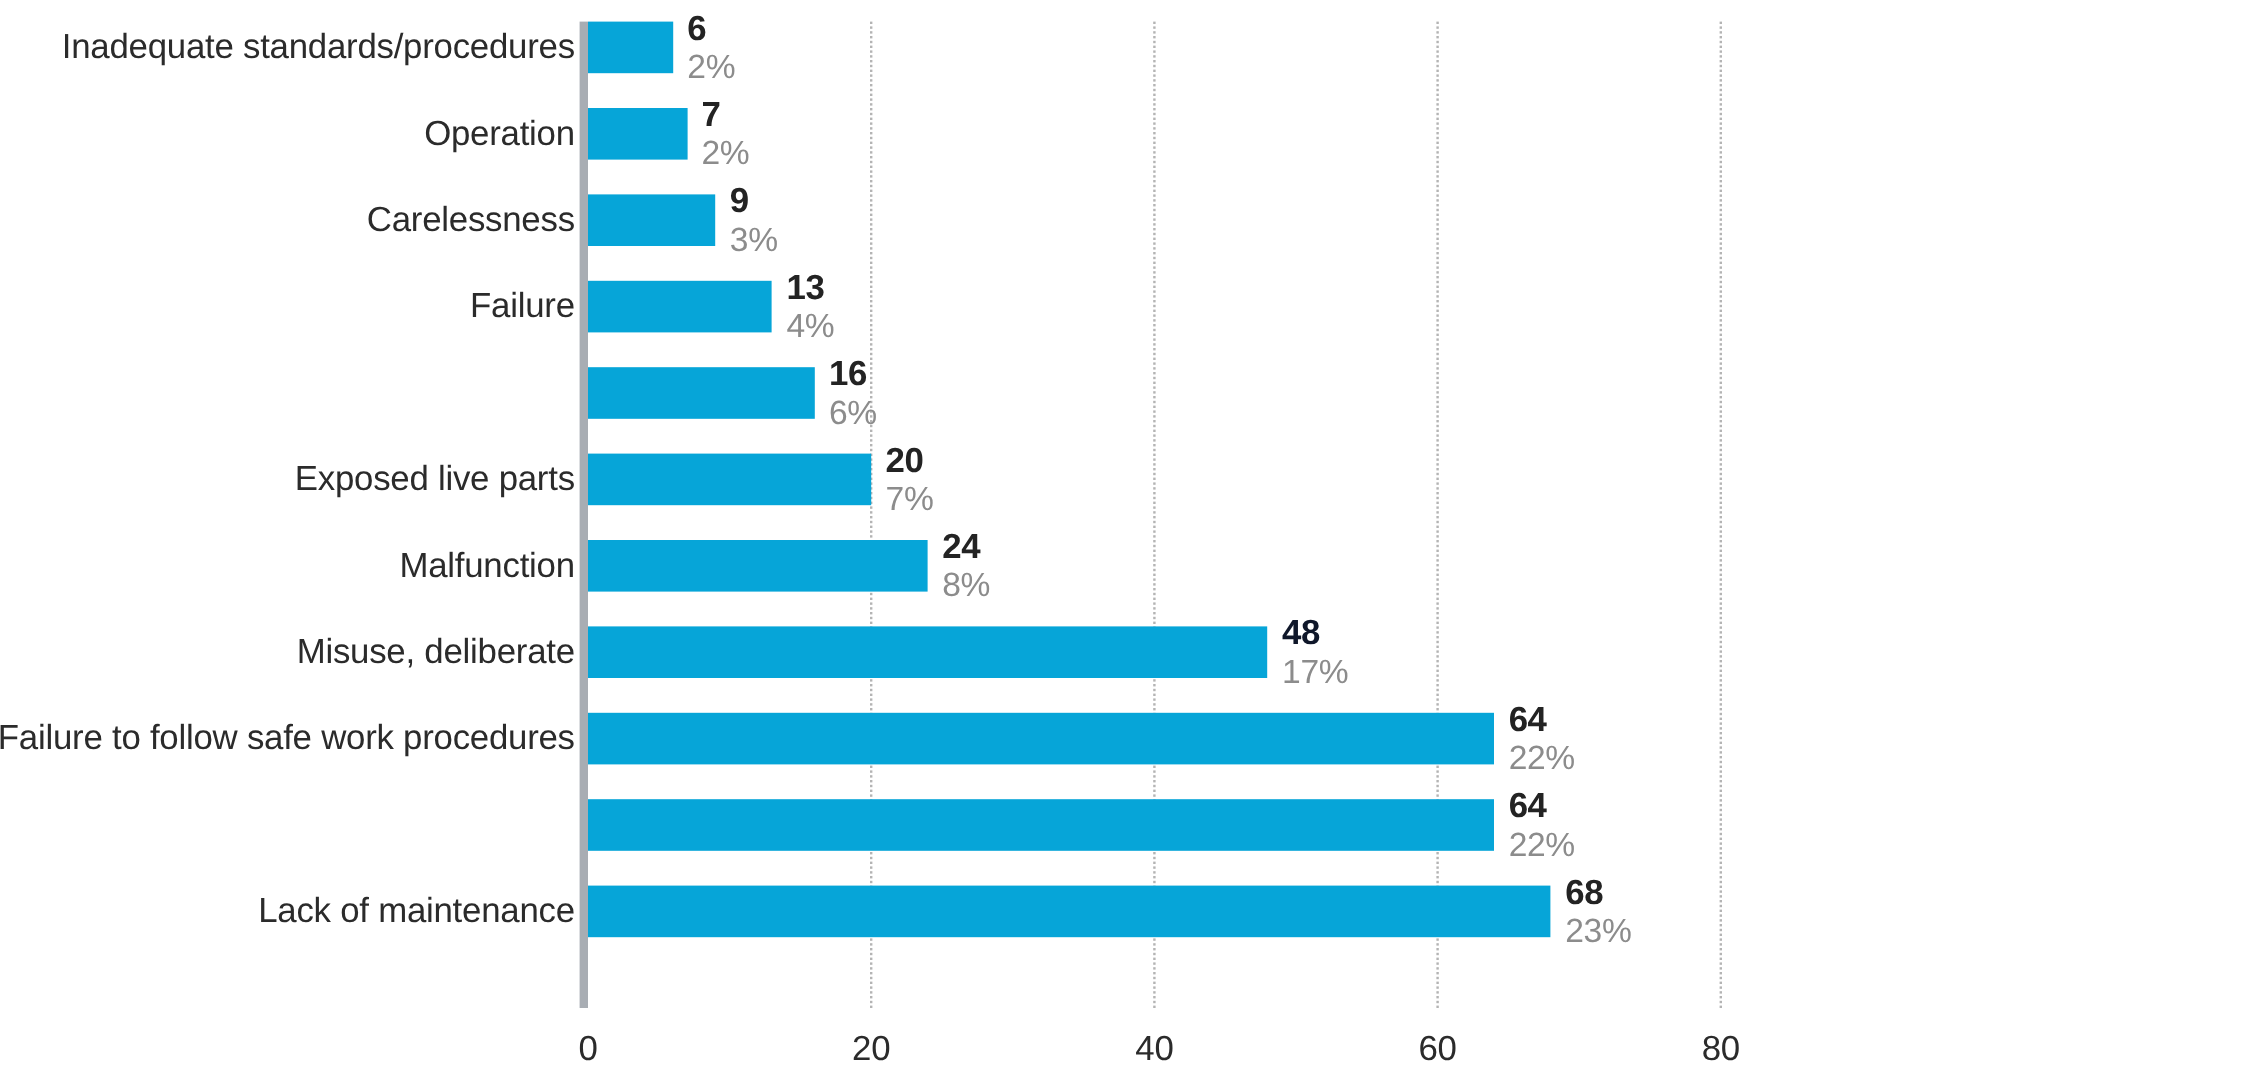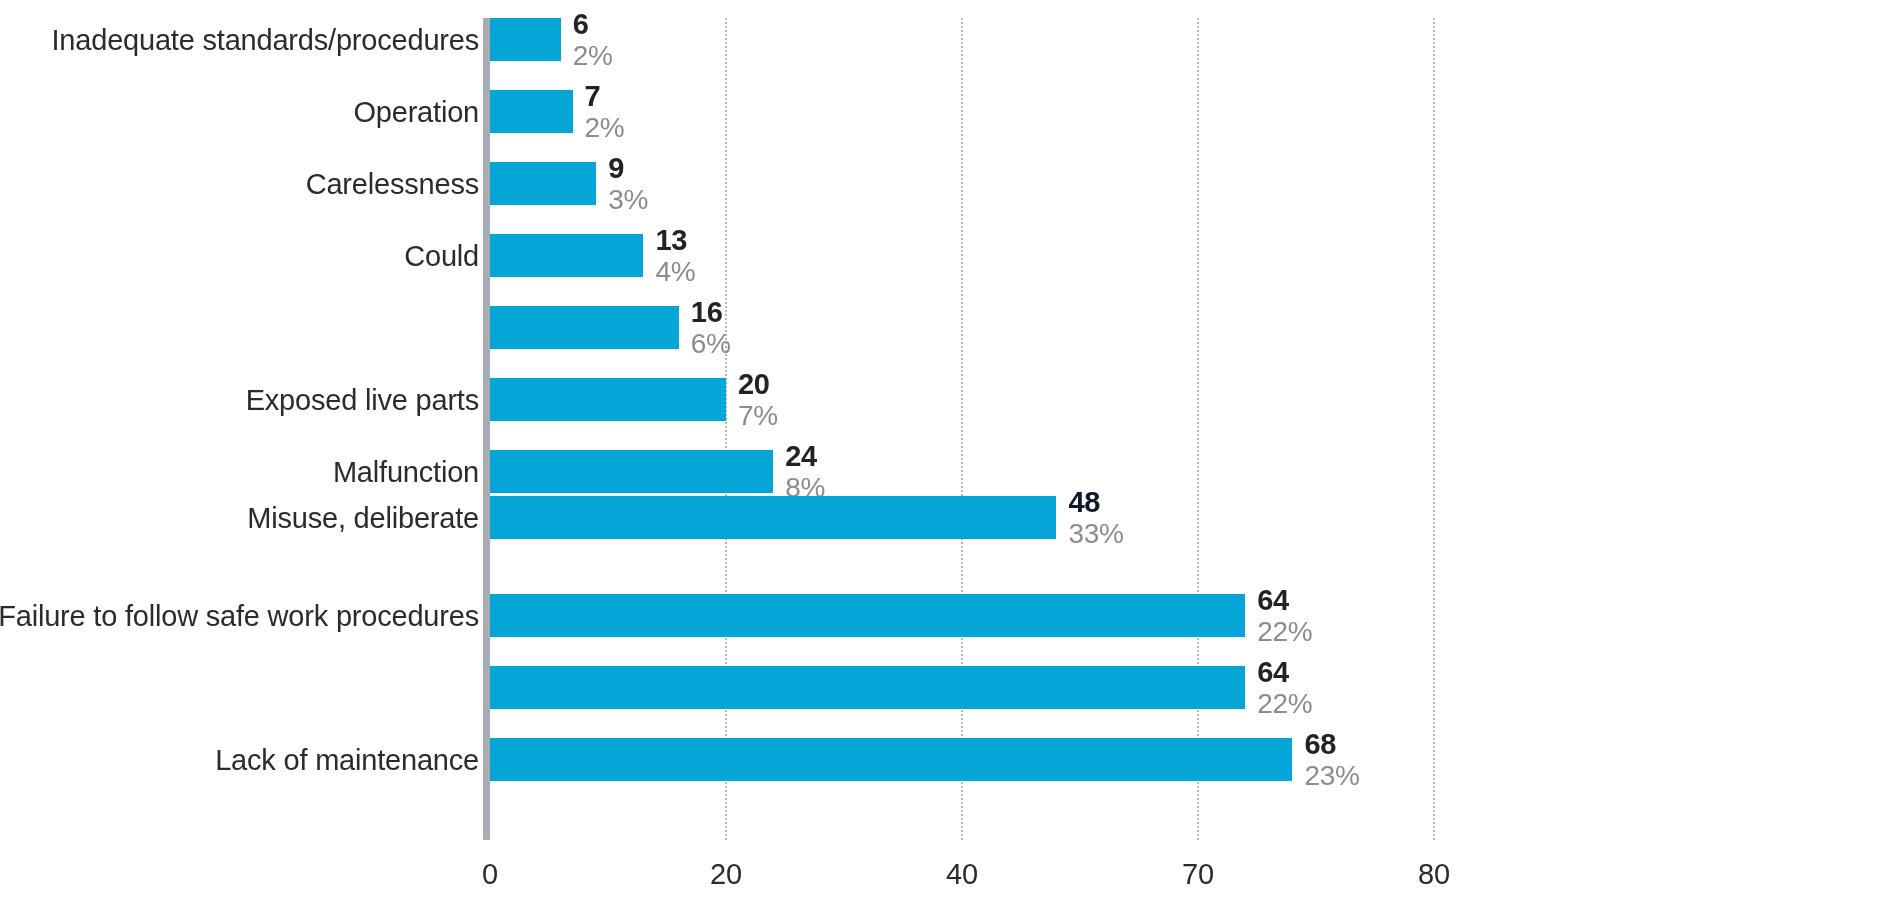--- a/index.html
+++ b/index.html
@@ -152,21 +152,21 @@
       </div>
       <div class="row" style="top: 162px;">
         <div class="cat-label">Carelessness</div>
         <div class="bar" style="width: 106.2px; background: rgb(6, 165, 216);"></div>
         <div class="value-block" style="left: 596.2px;">
           <span class="value-num" style="color: rgb(35, 35, 35);">9</span>
           <span class="value-pct" style="color: rgb(140, 140, 140);">3%</span>
         </div>
       </div>
       <div class="row" style="top: 234px;">
-        <div class="cat-label">Could</div>
+        <div class="cat-label">Failure</div>
         <div class="bar" style="width: 153.4px; background: rgb(6, 165, 216);"></div>
         <div class="value-block" style="left: 643.4px;">
           <span class="value-num" style="color: rgb(35, 35, 35);">13</span>
           <span class="value-pct" style="color: rgb(140, 140, 140);">4%</span>
         </div>
       </div>
       <div class="row" style="top: 306px;">
         <div class="bar" style="width: 188.8px; background: rgb(6, 165, 216);"></div>
         <div class="value-block" style="left: 678.8px;">
           <span class="value-num" style="color: rgb(35, 35, 35);">16</span>
@@ -182,26 +182,26 @@
         </div>
       </div>
       <div class="row" style="top: 450px;">
         <div class="cat-label">Malfunction</div>
         <div class="bar" style="width: 283.2px; background: rgb(6, 165, 216);"></div>
         <div class="value-block" style="left: 773.2px;">
           <span class="value-num" style="color: rgb(35, 35, 35);">24</span>
           <span class="value-pct" style="color: rgb(140, 140, 140);">8%</span>
         </div>
       </div>
-      <div class="row" style="top: 496px;">
+      <div class="row" style="top: 522px;">
         <div class="cat-label">Misuse, deliberate</div>
         <div class="bar" style="width: 566.4px; background: rgb(6, 165, 216);"></div>
         <div class="value-block" style="left: 1056.4px;">
           <span class="value-num" style="color: #0f172a;">48</span>
-          <span class="value-pct" style="color: rgb(140, 140, 140);">33%</span>
+          <span class="value-pct" style="color: rgb(140, 140, 140);">17%</span>
         </div>
       </div>
       <div class="row" style="top: 594px;">
         <div class="cat-label">Failure to follow safe work procedures</div>
         <div class="bar" style="width: 755.2px; background: rgb(6, 165, 216);"></div>
         <div class="value-block" style="left: 1245.2px;">
           <span class="value-num" style="color: rgb(35, 35, 35);">64</span>
           <span class="value-pct" style="color: rgb(140, 140, 140);">22%</span>
         </div>
       </div>
@@ -219,17 +219,17 @@
           <span class="value-num" style="color: rgb(35, 35, 35);">68</span>
           <span class="value-pct" style="color: rgb(140, 140, 140);">23%</span>
         </div>
       </div>
     </div>
 
   <div id="xticks">
       <div class="xtick-label" style="left: 490px;">0</div>
       <div class="xtick-label" style="left: 726px;">20</div>
       <div class="xtick-label" style="left: 962px;">40</div>
-      <div class="xtick-label" style="left: 1198px;">70</div>
+      <div class="xtick-label" style="left: 1198px;">60</div>
       <div class="xtick-label" style="left: 1434px;">80</div>
     </div>
 
 </div>
 
 </body></html>

